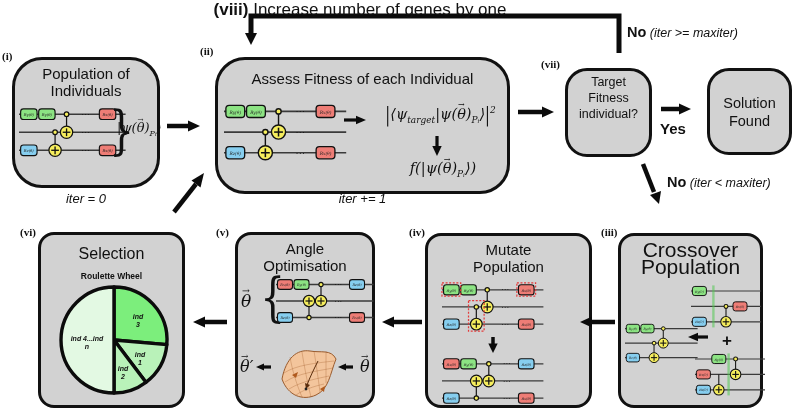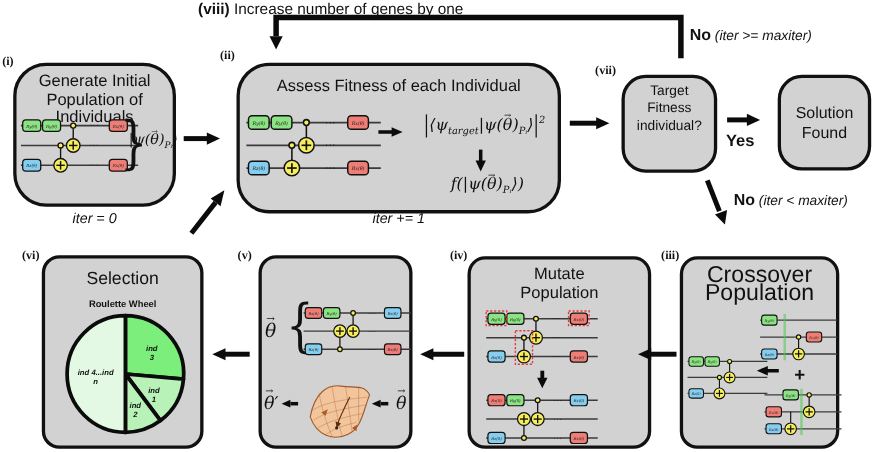--- a/index.html
+++ b/index.html
@@ -206,39 +206,38 @@
   <g>
     <line class="flow-thin" x1="353" y1="367" x2="346" y2="367"></line>
     <polygon class="head" points="338,367 346,363.5 346,370.5"></polygon>
   </g>
   <g>
     <line class="flow-thin" x1="708" y1="337" x2="697" y2="337"></line>
     <polygon class="head" points="688,337 698,332.7 698,341.3"></polygon>
   </g>
 </svg>
 
-<div class="lbl" style="left:180px;top:0px;width:360px;font-size:14px"><span class="bold">(viii)</span><span> Increase number of genes by one</span></div>
+<div class="lbl" style="left:180px;top:0px;width:360px;text-align:center;font-size:17px"><span class="bold">(viii)</span><span> Increase number of genes by one</span></div>
 
 <div class="lbl" style="left:627px;top:24px;font-size:12.5px"><span class="bold" style="font-size:14.5px">No</span><span class="it"> (iter &gt;= maxiter)</span></div>
 
 <div class="lbl bold" style="left:660px;top:120px;font-size:15px">Yes</div>
 
 <div class="lbl" style="left:667px;top:174px;font-size:12.5px"><span class="bold" style="font-size:14.5px">No</span><span class="it"> (iter &lt; maxiter)</span></div>
 
 <div class="num" style="left:2px;top:50px">(i)</div>
 <div class="num" style="left:200px;top:45px">(ii)</div>
 <div class="num" style="left:541px;top:58px">(vii)</div>
 <div class="num" style="left:20px;top:226px">(vi)</div>
 <div class="num" style="left:216px;top:226px">(v)</div>
 <div class="num" style="left:409px;top:226px">(iv)</div>
 <div class="num" style="left:601px;top:226px">(iii)</div>
 
 <div class="box r30" style="left:12px;top:57px;width:148px;height:131px">
   <div class="bt" style="top:6px;font-size:15px;line-height:16.5px">
-    <div>Generate Initial</div>
     <div>Population of</div>
     <div>Individuals</div>
   </div>
   <svg style="left:4px;top:46px" width="110" height="54">
     <g transform="scale(0.82)">
         <use href="#circA"></use>
       </g>
   </svg>
   <div class="brace" style="left:90px;top:44px;font-size:52px">}</div>
   <div class="formula" style="left:102px;top:60px;font-size:13px;white-space:nowrap"><span>|ψ(</span><span class="vec"><span>θ</span><span class="va">→</span></span><span>)</span><sub>Pᵢ</sub><span>⟩</span></div>
@@ -285,20 +284,24 @@
     <text class="ptxt" x="99" y="74">ind</text>
     <text class="ptxt" x="99" y="82">1</text>
     <text class="ptxt" x="82" y="88">ind</text>
     <text class="ptxt" x="82" y="96">2</text>
     <text class="ptxt" x="46" y="58">ind 4...ind</text>
     <text class="ptxt" x="46" y="66">n</text>
   </svg>
 </div>
 
 <div class="box r38" style="left:235px;top:232px;width:140px;height:176px">
+  <div class="bt" style="top:6px;font-size:15px;line-height:16.5px">
+    <div>Angle</div>
+    <div>Optimisation</div>
+  </div>
   <div class="formula" style="left:3px;top:56px;font-size:17px"><span class="vec"><span>θ</span><span class="va">→</span></span></div>
   <div class="brace" style="left:18px;top:36px;font-size:52px">{</div>
   <svg style="left:38px;top:42px" width="100" height="50">
     <g transform="scale(0.75)">
         <use href="#circB"></use>
       </g>
   </svg>
   <div class="formula" style="left:2px;top:122px;font-size:16px"><span class="vec"><span>θ</span><span class="va">→</span></span><span>′</span></div>
   <div class="formula" style="left:122px;top:122px;font-size:16px"><span class="vec"><span>θ</span><span class="va">→</span></span></div>
   <svg style="left:38px;top:108px" width="64" height="62" viewBox="0 0 64 58">

